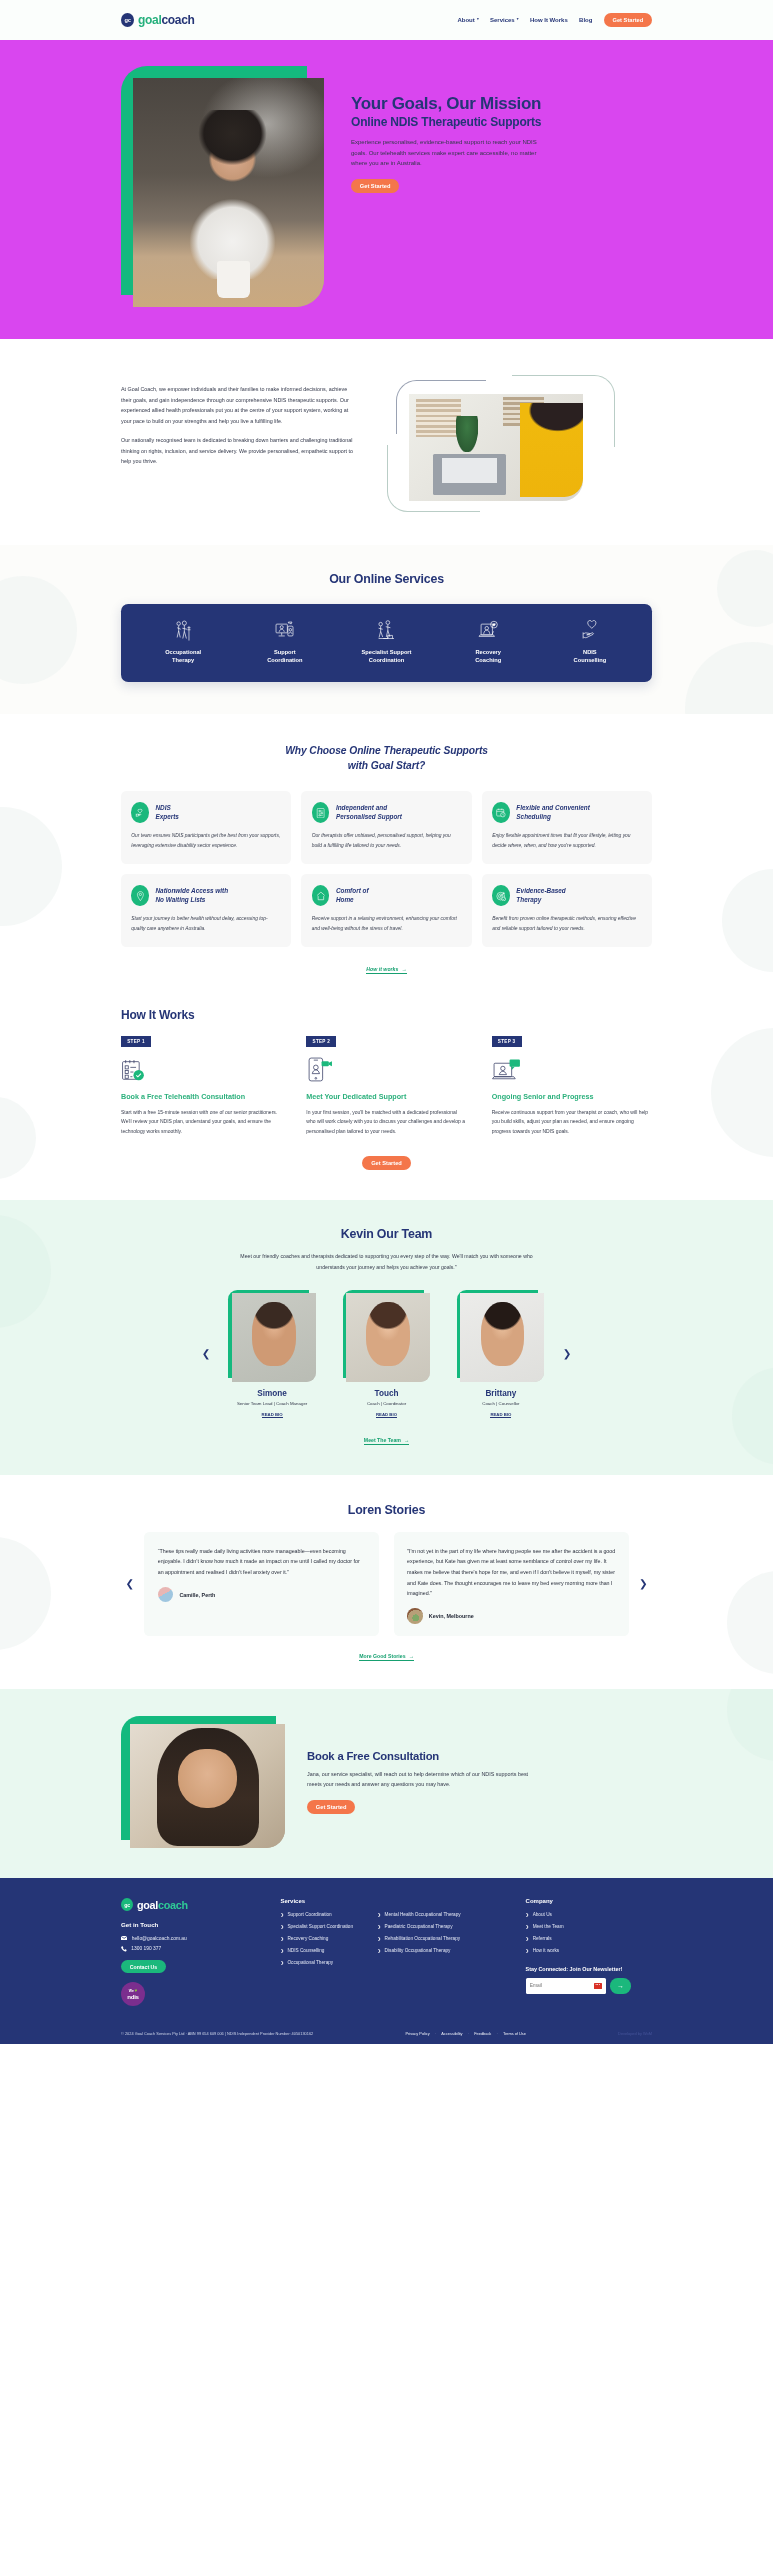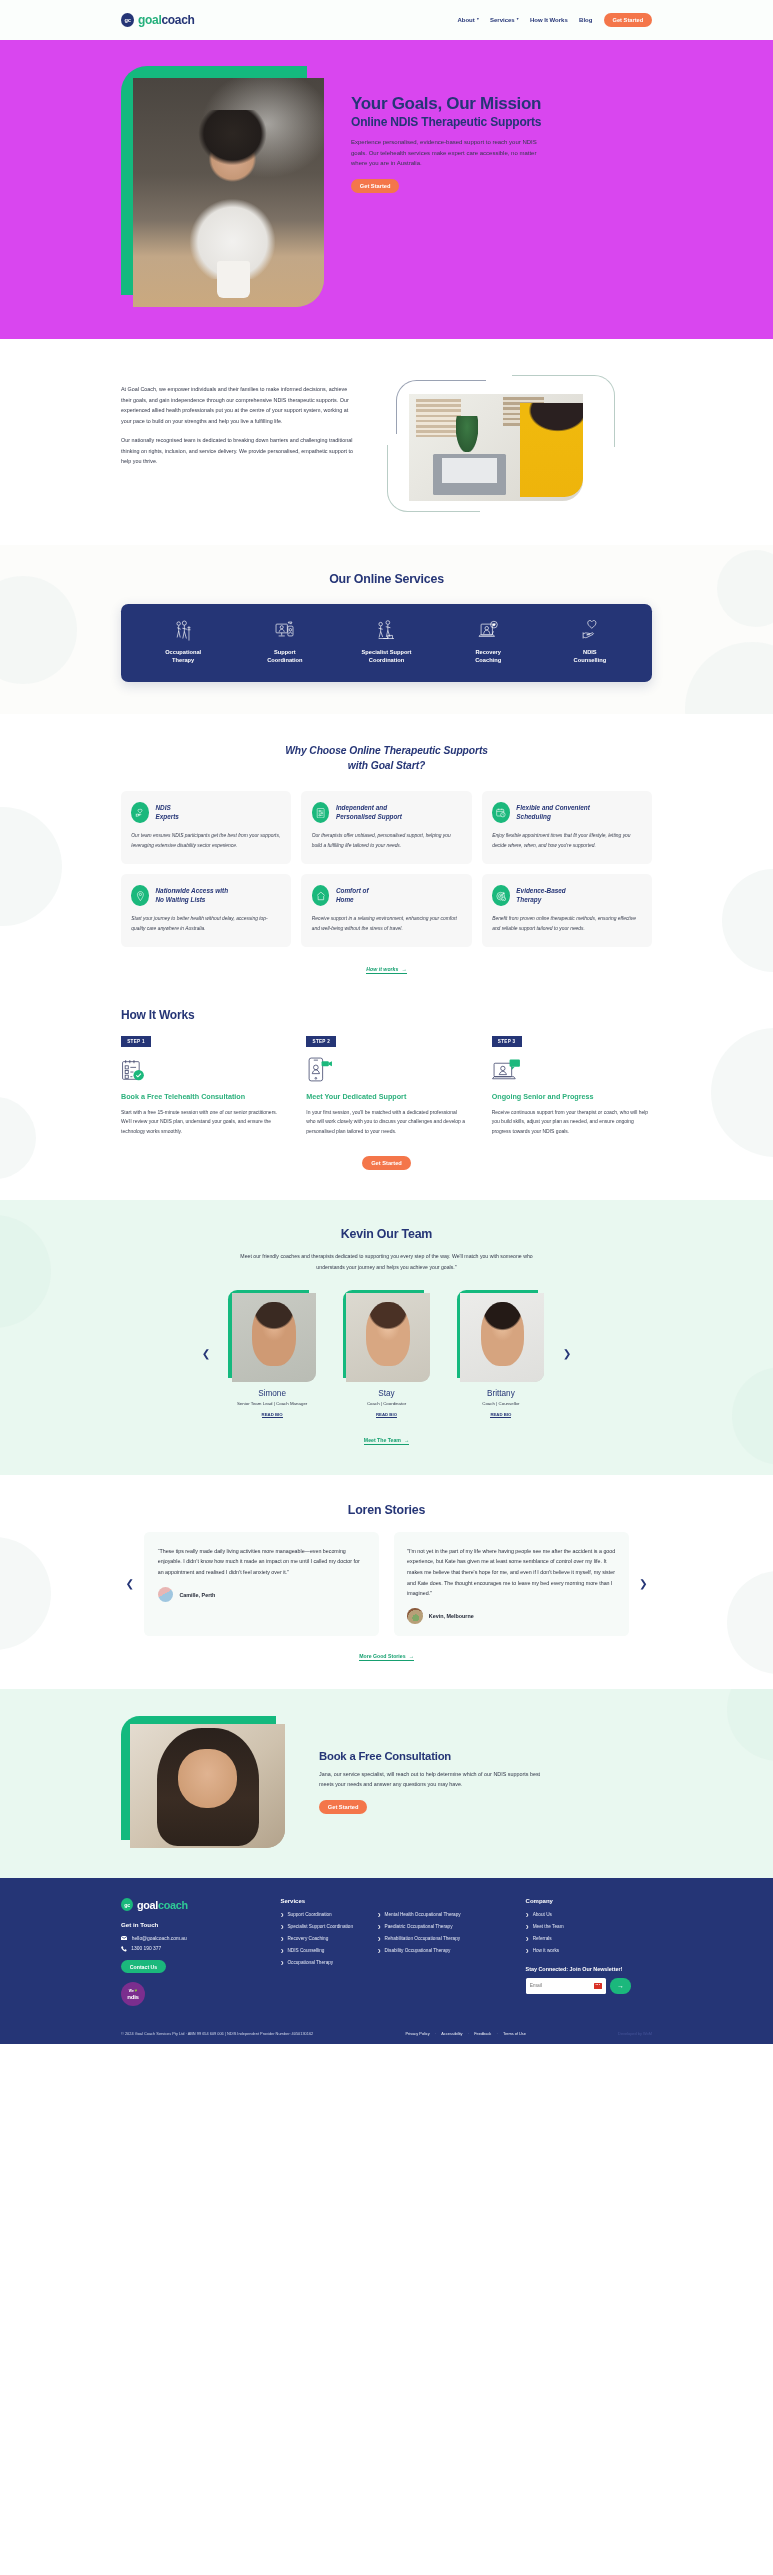--- a/index.html
+++ b/index.html
@@ -107,39 +107,39 @@
   .team-sub{margin:10.3px auto 0;max-width:320px;text-align:center;font-size:5.2px;line-height:2.1;color:#33384a;}
   .team-row{margin-top:17.5px;display:flex;align-items:center;justify-content:center;gap:8.2px;}
   .carousel-arrow{font-size:10.3px;color:#253576;background:none;border:none;cursor:pointer;font-family:inherit;line-height:1;padding:2.1px 3.1px;}
   .team-cards{display:flex;gap:13.4px;}
   .team-card{width:101px;text-align:center;cursor:pointer;}
   .team-photo-wrap{position:relative;width:88px;height:92px;margin:0 auto;}
   .team-accent{position:absolute;left:0;top:0;width:81px;height:88px;background:#14b97e;border-radius:9.3px 0 0 0;}
   .team-photo{position:absolute;left:3.6px;top:3.1px;width:84px;height:89px;border-radius:0 0 9.3px 0;overflow:hidden;background:#cfd2cd;}
   .team-photo .bg{position:absolute;inset:0;}
   .team-photo .face{position:absolute;left:24%;top:10%;width:52%;height:72%;border-radius:46% 46% 42% 42%;}
-  .team-name{margin-top:6.2px;font-size:8.2px;font-weight:400;color:#253576;}
+  .team-name{margin-top:6.2px;font-size:8.2px;font-weight:700;color:#253576;}
   .team-role{margin-top:3.1px;font-size:4.4px;color:#33384a;}
   .team-bio{margin-top:6.2px;font-size:4.3px;font-weight:700;color:#253576;border-bottom:0.5px solid #253576;padding-bottom:0.5px;display:inline-block;cursor:pointer;}
   .team-link{margin-top:16.5px;text-align:center;}
 
   
   .stories{background:#fff;padding:28px 0 28px;position:relative;overflow:hidden;}
   .stories-row{margin-top:15.5px;display:flex;align-items:center;justify-content:center;gap:7.2px;}
   .story-cards{display:flex;gap:14.4px;}
   .story-card{width:235px;background:#f6faf8;border-radius:5.2px;padding:13.4px 13.4px 12.4px;}
   .story-quote{font-size:5.3px;line-height:2.0;color:#2a2f3d;}
   .story-author{margin-top:9.3px;display:flex;align-items:center;gap:6.2px;}
   .story-avatar{width:15.5px;height:15.5px;border-radius:50%;flex:none;overflow:hidden;}
   .story-name{font-size:5.4px;font-weight:700;color:#1f2433;}
   .stories-link{margin-top:15.5px;text-align:center;}
 
   
   .consult{background:#e9f8f0;padding:27px 0 31px;position:relative;overflow:hidden;}
-  .consult-inner{width:531px;margin:0 auto;display:flex;gap:28px;align-items:center;}
+  .consult-inner{width:531px;margin:0 auto;display:flex;gap:16px;align-items:center;}
   .consult-img-wrap{position:relative;width:170px;height:131px;flex:none;}
   .consult-accent{position:absolute;left:0;top:0;width:155px;height:124px;background:#14b97e;border-radius:18.6px 0 0 0;}
   .consult-photo{position:absolute;left:9.3px;top:7.7px;width:155px;height:124px;border-radius:0 0 18.6px 0;overflow:hidden;
     background:linear-gradient(180deg,#d9cfc0 0%,#cbbda8 40%,#b8a690 100%);}
   .consult-photo .bg{position:absolute;inset:0;background:linear-gradient(140deg,#e4dcd0,#cfc2ae 55%,#b3a38c);}
   .consult-photo .hair{position:absolute;left:17%;top:3%;width:66%;height:95%;background:linear-gradient(180deg,#2a211c 0%,#3a2c23 60%,#2d231c 100%);border-radius:44% 44% 20% 20%;}
   .consult-photo .fc{position:absolute;left:31%;top:20%;width:38%;height:48%;background:radial-gradient(ellipse at 50% 42%,#e0b391,#cf9d75 75%);border-radius:46% 46% 48% 48%;}
   .consult-text{flex:1;}
   .consult-h2{font-size:11.3px;color:#253576;font-weight:700;letter-spacing:-0.2px;}
   .consult-p{margin-top:7.2px;font-size:5.4px;line-height:1.95;color:#33384a;max-width:232px;}
@@ -518,21 +518,21 @@
 
 
           <div class="team-card">
             <div class="team-photo-wrap">
               <div class="team-accent"></div>
               <div class="team-photo">
                 <div class="bg" style="background:linear-gradient(160deg,#dcd9d0,#cac6bb);"></div>
                 <div class="face" style="background:radial-gradient(ellipse 58% 40% at 50% 12%,#4a3125 0 70%,transparent 78%),radial-gradient(ellipse 33% 26% at 50% 40%,#ecc3a2,#d8a782 80%);"></div>
               </div>
             </div>
-            <div class="team-name">Stay</div>
+            <div class="team-name">Touch</div>
             <div class="team-role">Coach | Coordinator</div>
             <div class="team-bio">READ BIO</div>
           </div>
 
           <div class="team-card">
             <div class="team-photo-wrap">
               <div class="team-accent"></div>
               <div class="team-photo">
                 <div class="bg" style="background:linear-gradient(160deg,#ececea,#dfdfdc);"></div>
                 <div class="face" style="background:radial-gradient(ellipse 60% 42% at 50% 12%,#241a16 0 70%,transparent 78%),radial-gradient(ellipse 33% 26% at 50% 40%,#e9bf9c,#d6a47f 80%);"></div>

